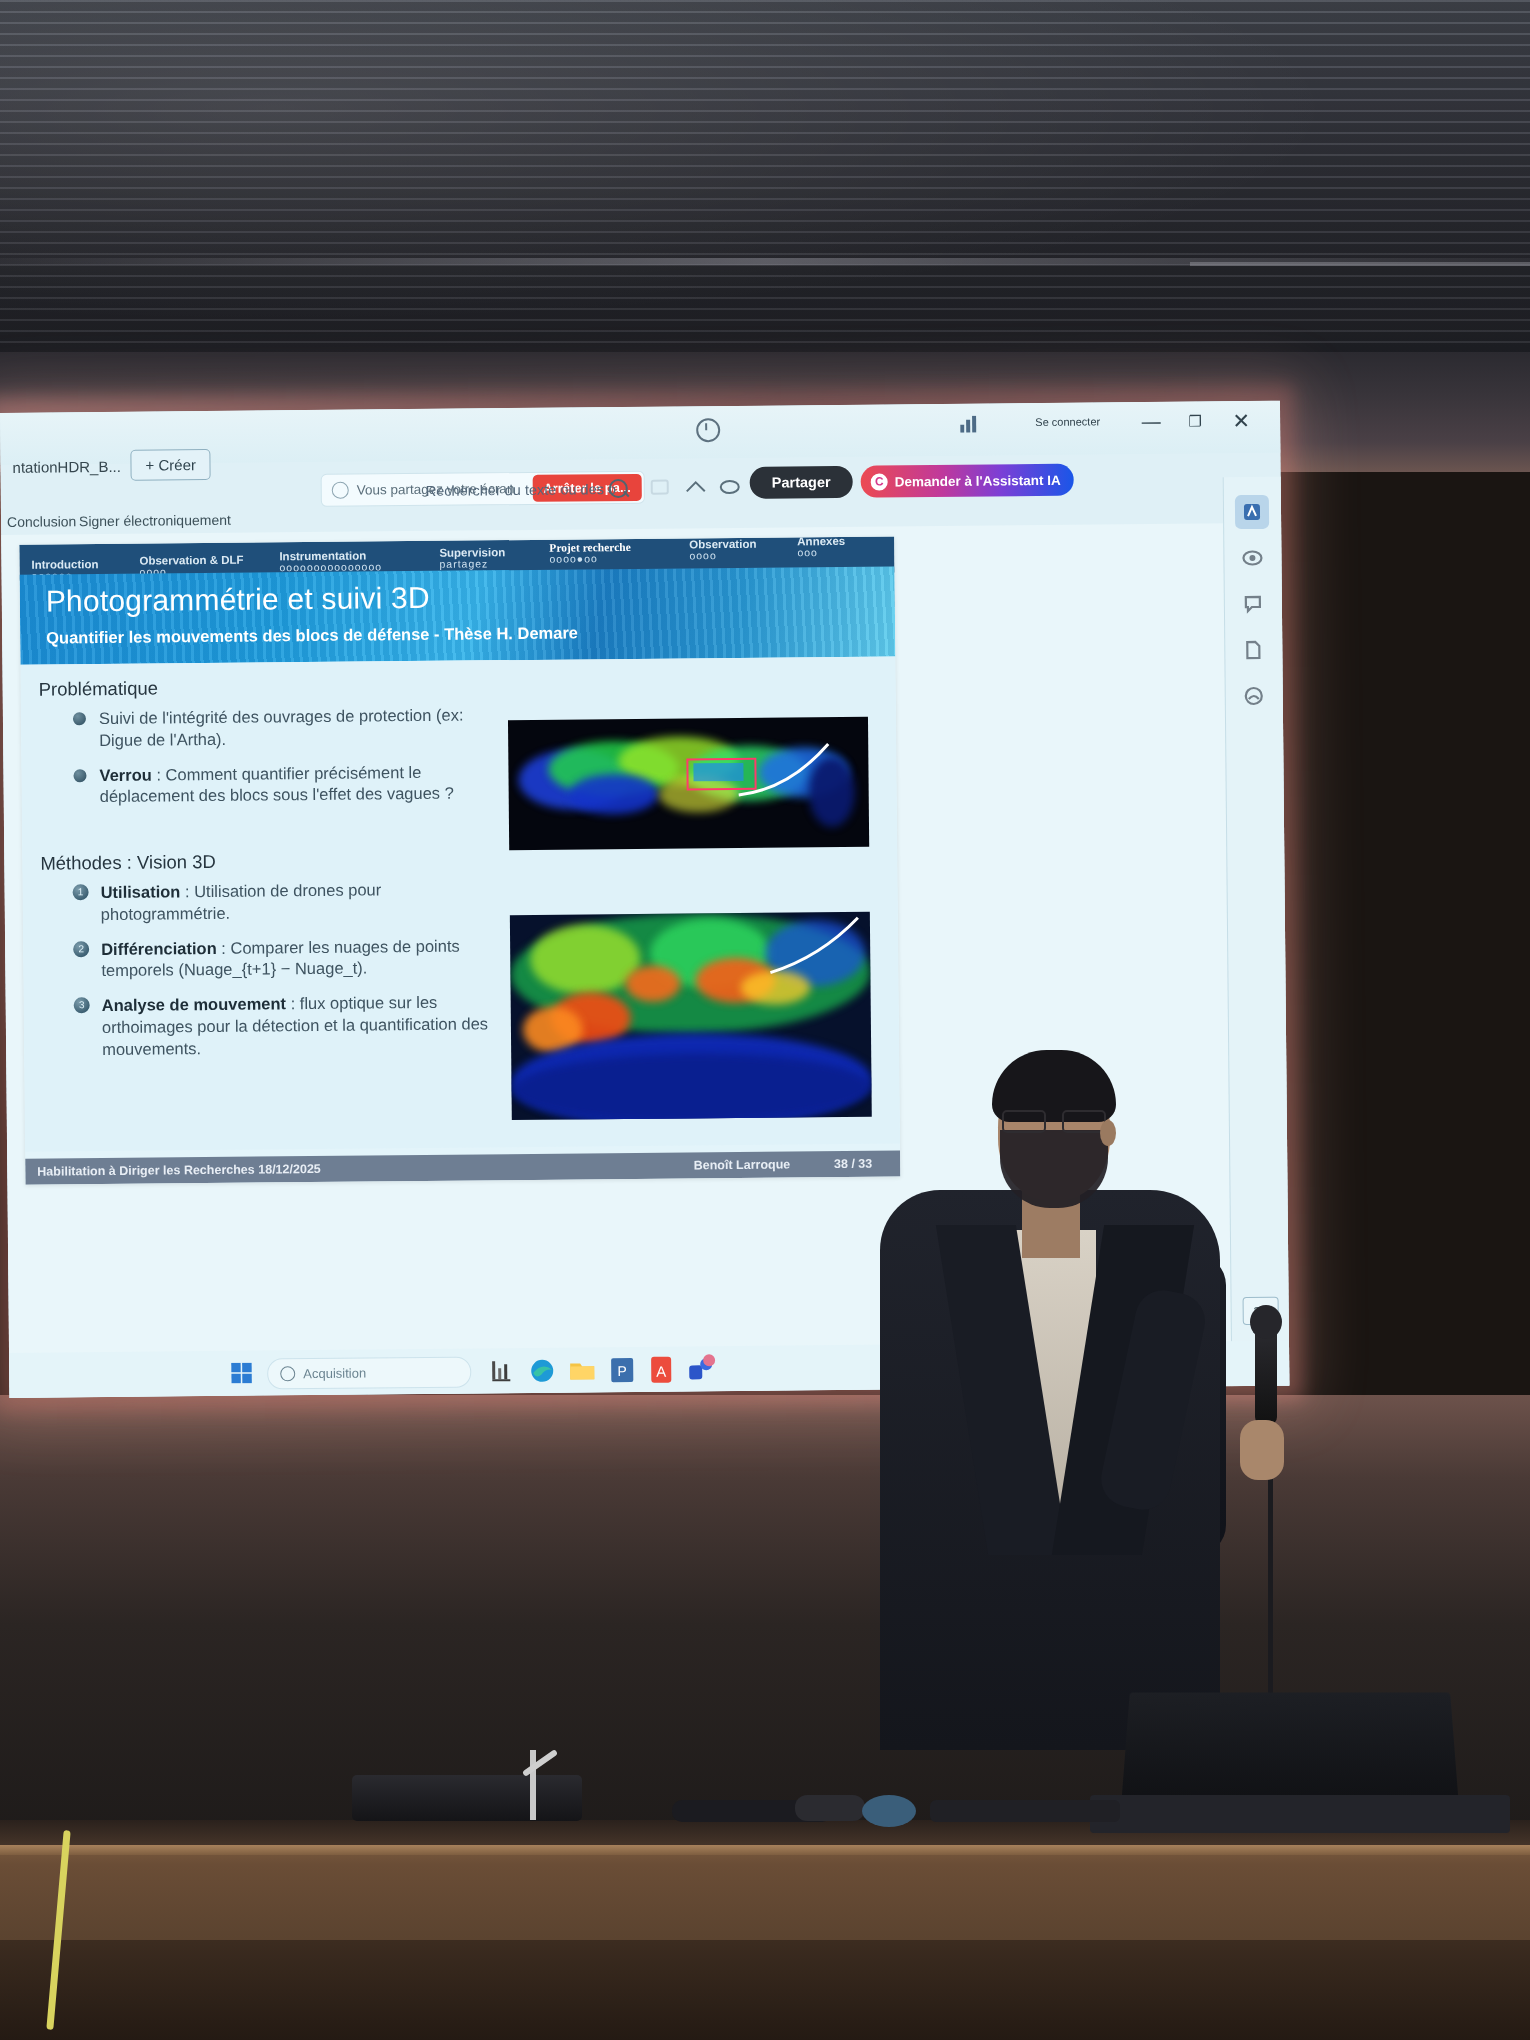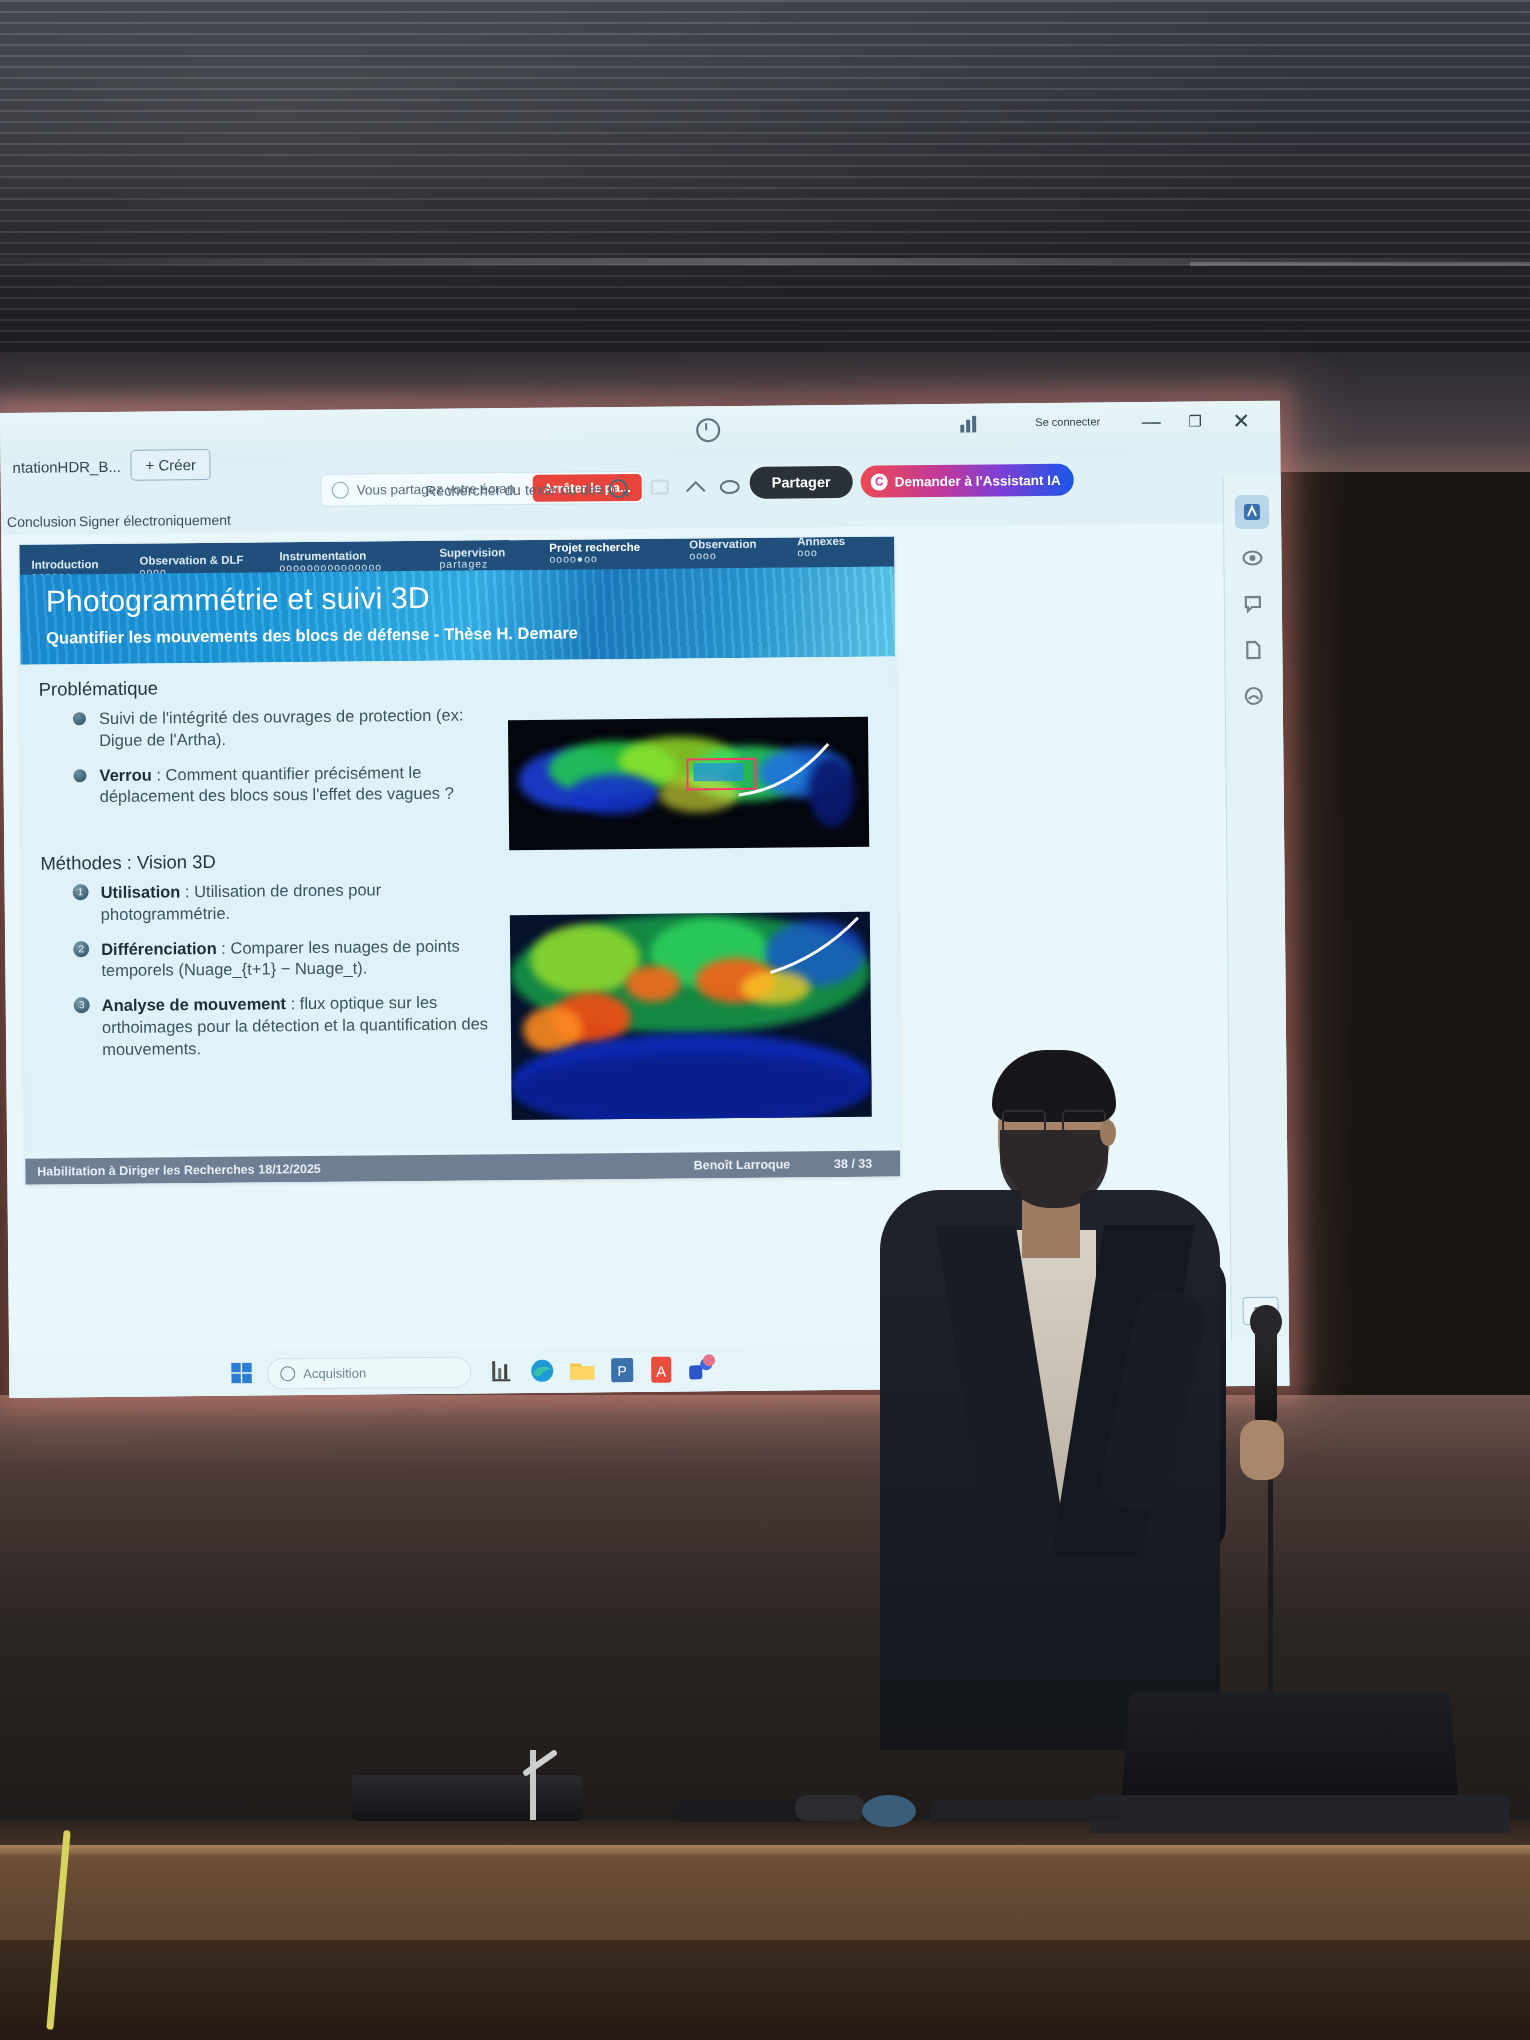--- a/index.html
+++ b/index.html
@@ -108,21 +108,21 @@
   .chevu,.chevd{position:absolute;left:11px;width:34px;text-align:center;font-size:16px;color:#5f737d;}
 
   
   .slide{position:absolute;left:18px;top:10px;width:875px;height:640px;background:#e3f4fa;overflow:hidden;
      box-shadow:0 1px 4px rgba(0,0,0,.10);}
   .slide-nav{position:absolute;left:0;top:0;width:875px;height:34px;background:#1f4f7a;display:flex;
      align-items:flex-start;padding-top:2px;}
   .nav-item{color:#dbeaf4;font-size:11.5px;white-space:nowrap;line-height:1.05;position:absolute;}
   .nav-item b{font-weight:bold;display:block;}
   .nav-dots{letter-spacing:1px;font-size:10.5px;display:block;color:#cfe2f0;}
-  .nav-item.cur b{color:#ffffff;}
+  .nav-item.cur b{color:#ffffff;font-family:Liberation Serif, serif;}
 
   .slide-hero{position:absolute;left:0;top:30px;width:875px;height:90px;
      background:linear-gradient(100deg,#1b8fd6 0%,#1f9ede 30%,#38b6ec 52%,#1b7fc4 66%,#2a9ad4 82%,#62d0f0 100%);
      overflow:hidden;}
   .hero-tex{position:absolute;inset:0;opacity:.55;
      background:repeating-linear-gradient(87deg, rgba(255,255,255,.14) 0 3px, rgba(0,40,90,.16) 3px 9px);}
   .slide-title{position:absolute;left:26px;top:40px;font-size:30px;color:#ffffff;font-weight:normal;letter-spacing:.2px;}
   .slide-sub{position:absolute;left:26px;top:84px;font-size:16.5px;color:#ffffff;font-weight:bold;}
 
   .slide-body{position:absolute;left:0;top:120px;width:875px;height:487px;background:#dff2f9;}

